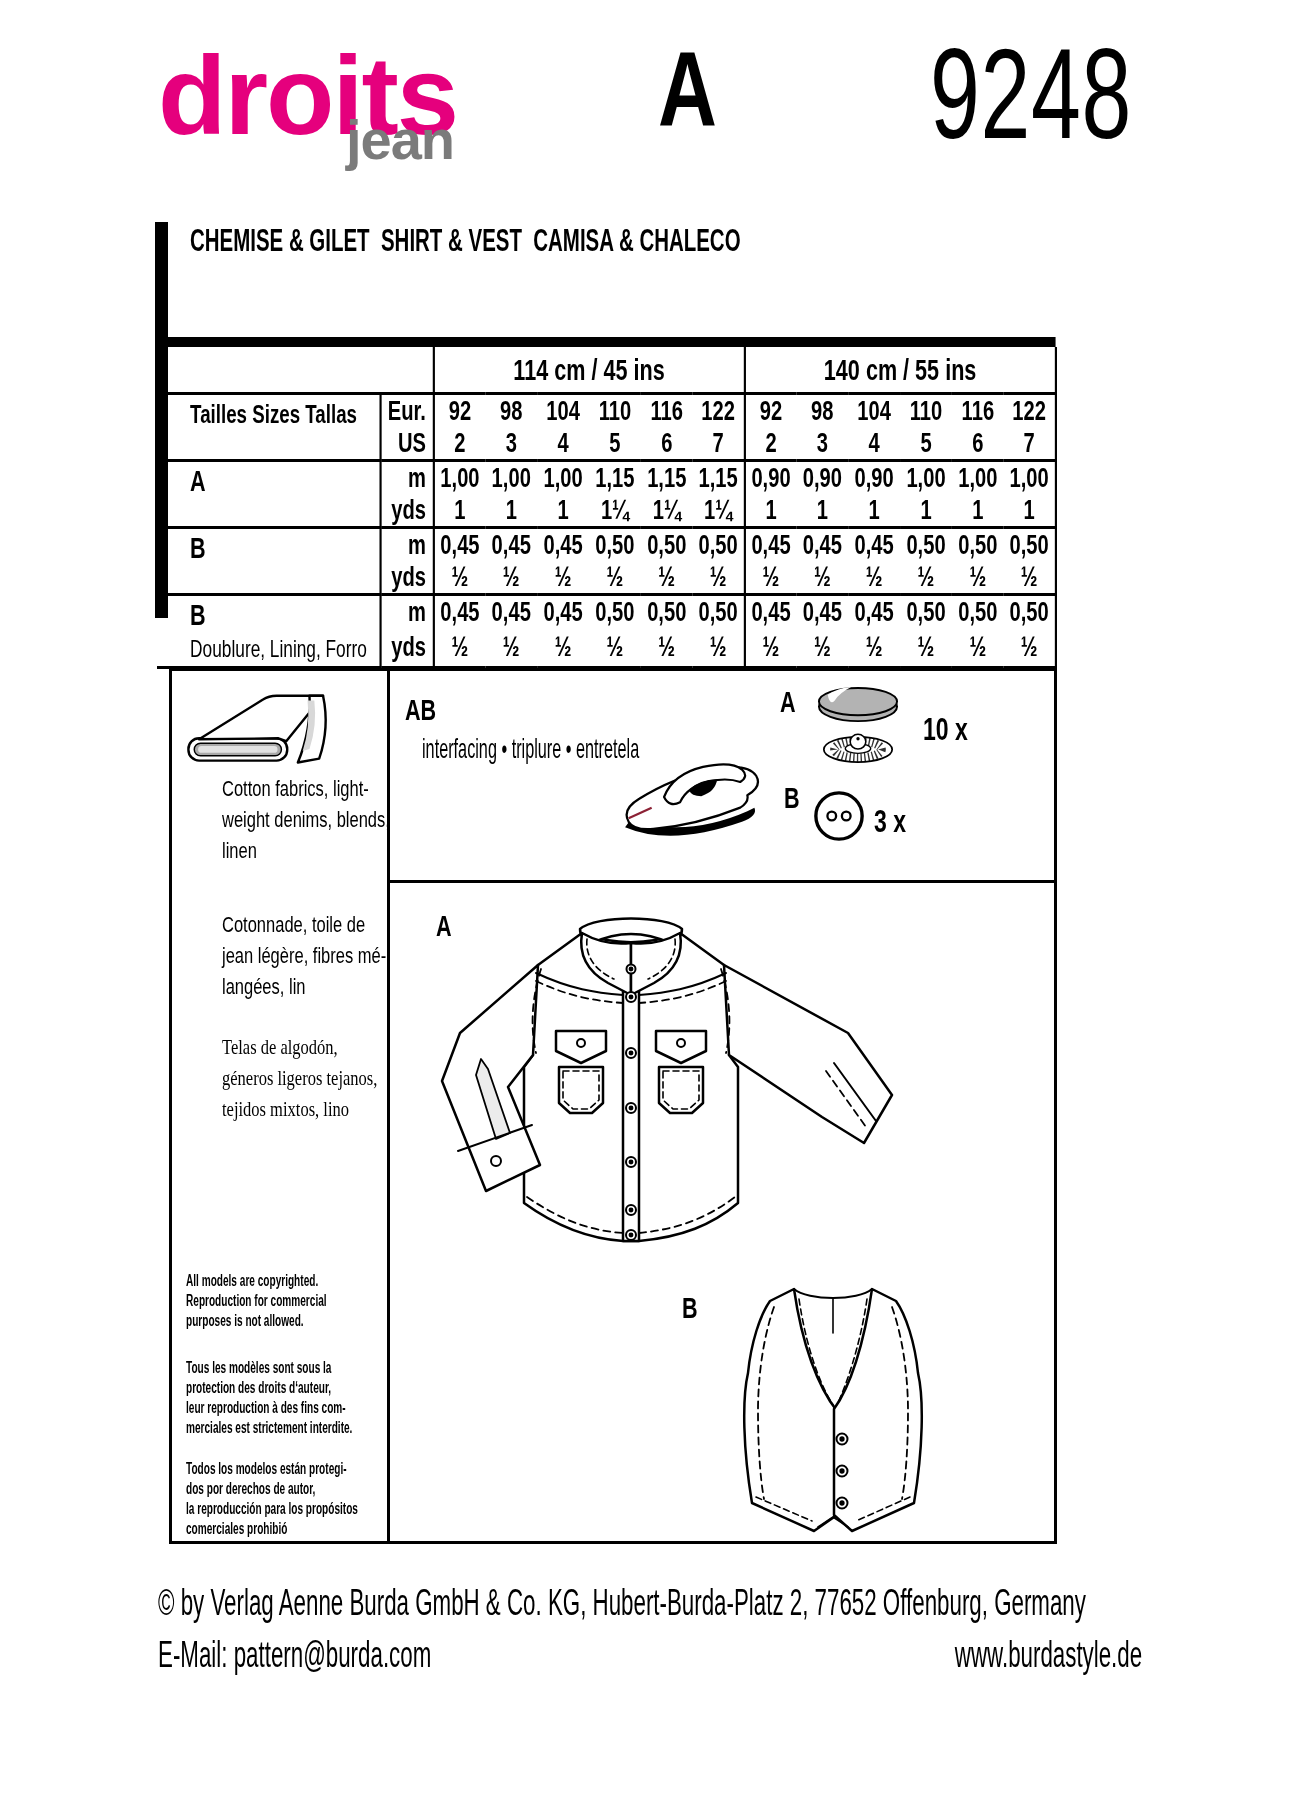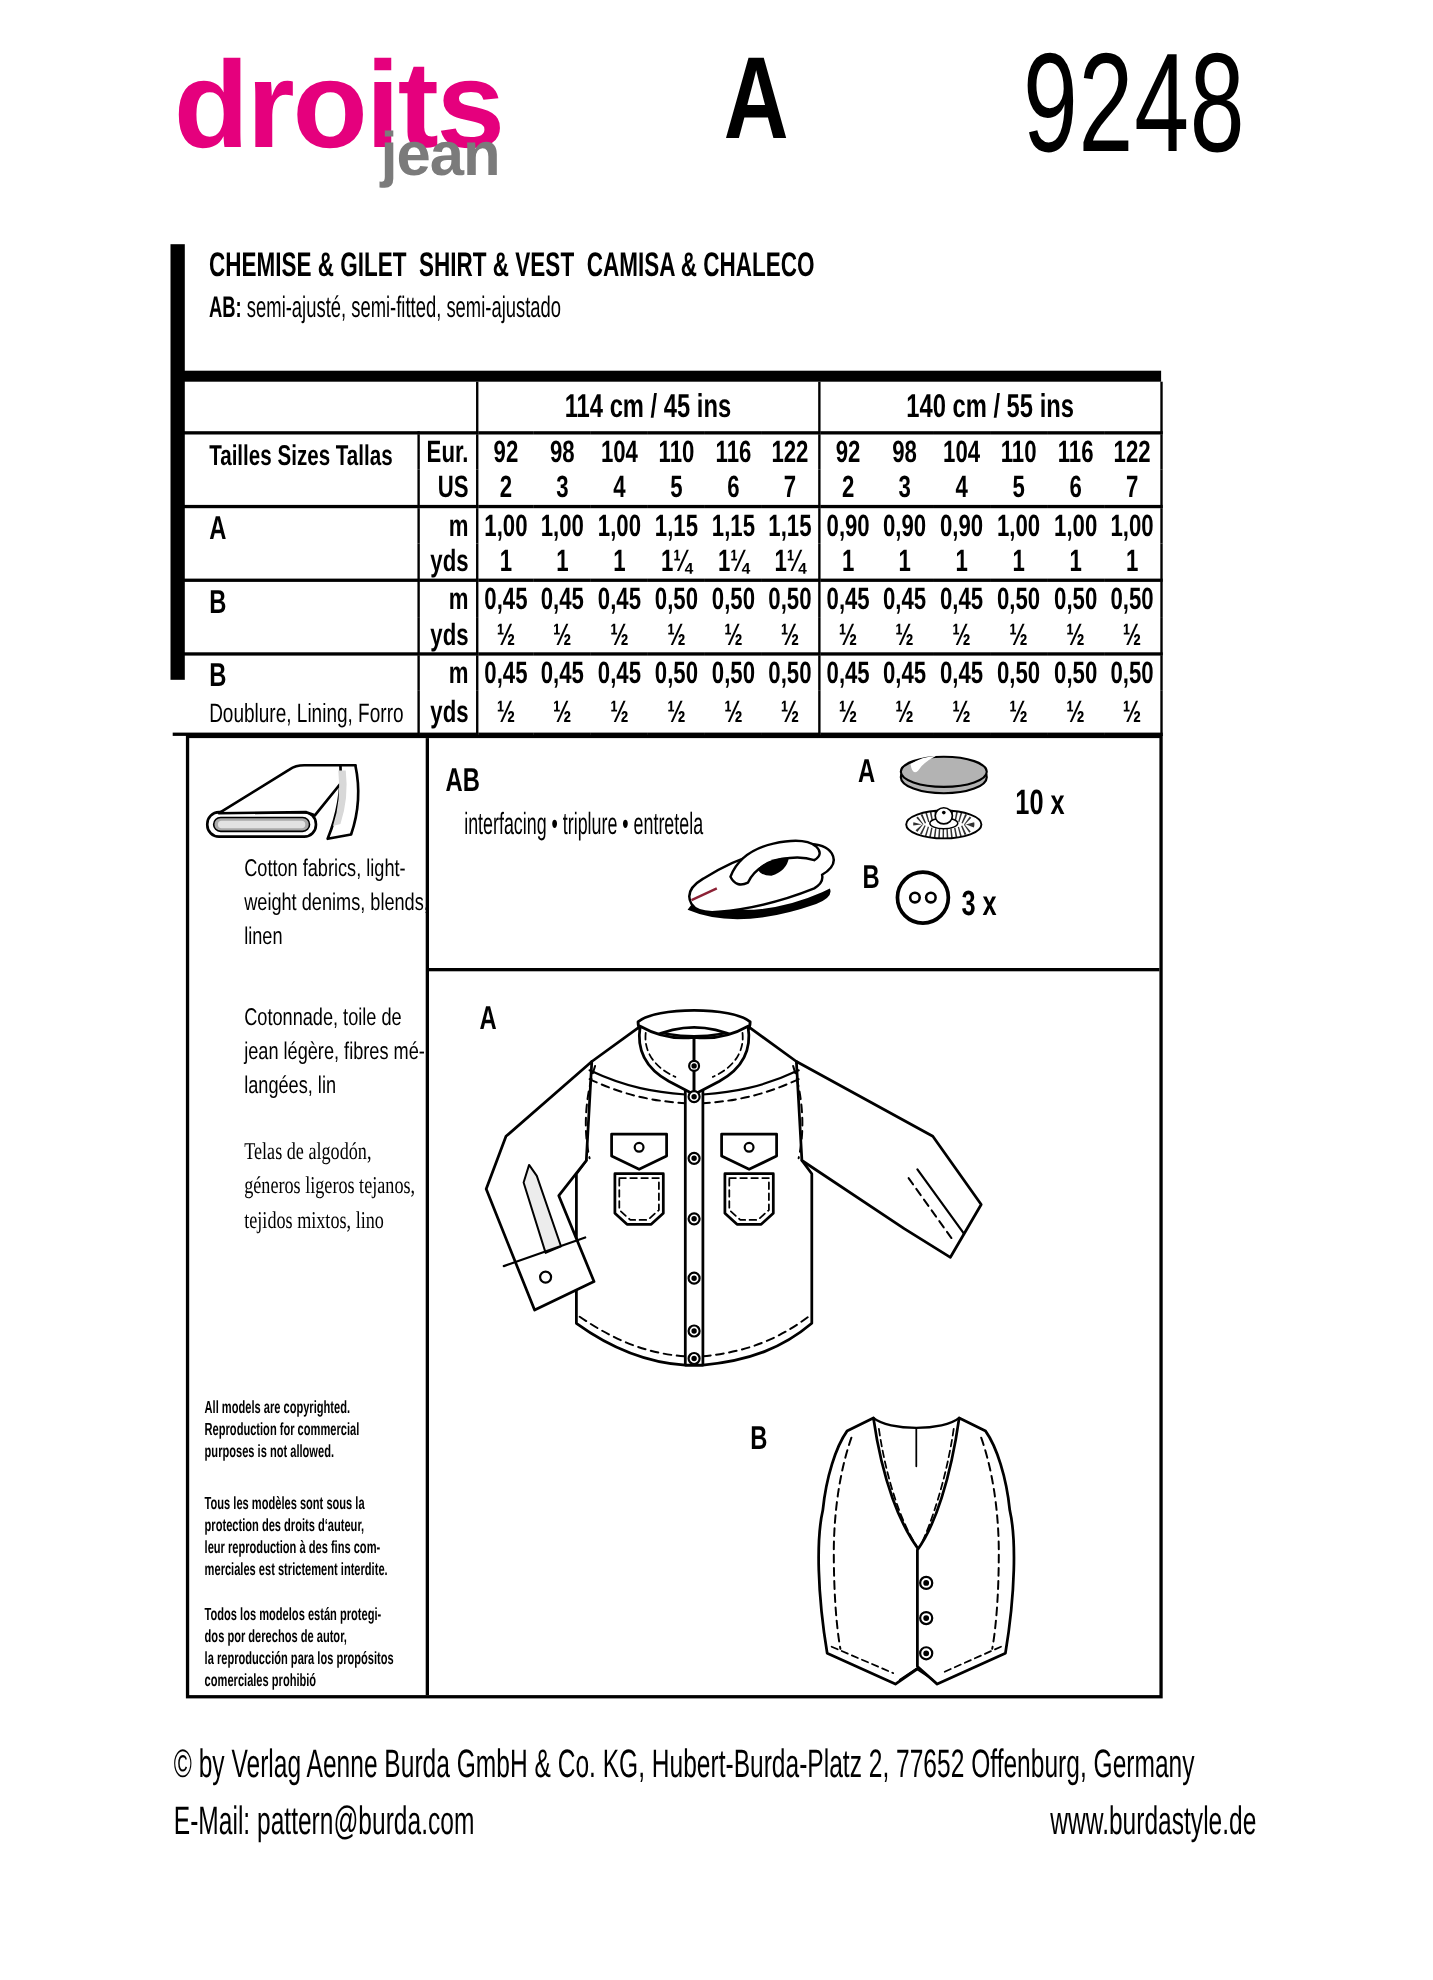--- a/index.html
+++ b/index.html
@@ -60,21 +60,20 @@
 
 <div class="page">
 
   <div class="abs logo-burda">droits</div>
   <div class="abs logo-kids">jean</div>
   <div class="abs view-letter"><span class="cx" style="transform:scaleX(0.77);">A</span></div>
   <div class="abs pattern-number"><span class="cx" style="transform:scaleX(0.70);">9248</span></div>
 
   <div class="abs title-bar"></div>
   <div class="abs title"><span class="cx" style="transform:scaleX(0.66);">CHEMISE &amp; GILET  SHIRT &amp; VEST  CAMISA &amp; CHALECO</span></div>
-  <div class="abs subtitle"><span class="cx" style="transform:scaleX(0.62);"><span class="b">AB:</span><span> semi-ajusté, semi-fitted, semi-ajustado</span></span></div>
 
   <div class="abs table-wrap">
     <div class="topbar"></div>
     <table>
       <colgroup>
         <col style="width:310px">
           <col style="width:74px">
         <col style="width:72px">
           <col style="width:72px">
           <col style="width:72px">

